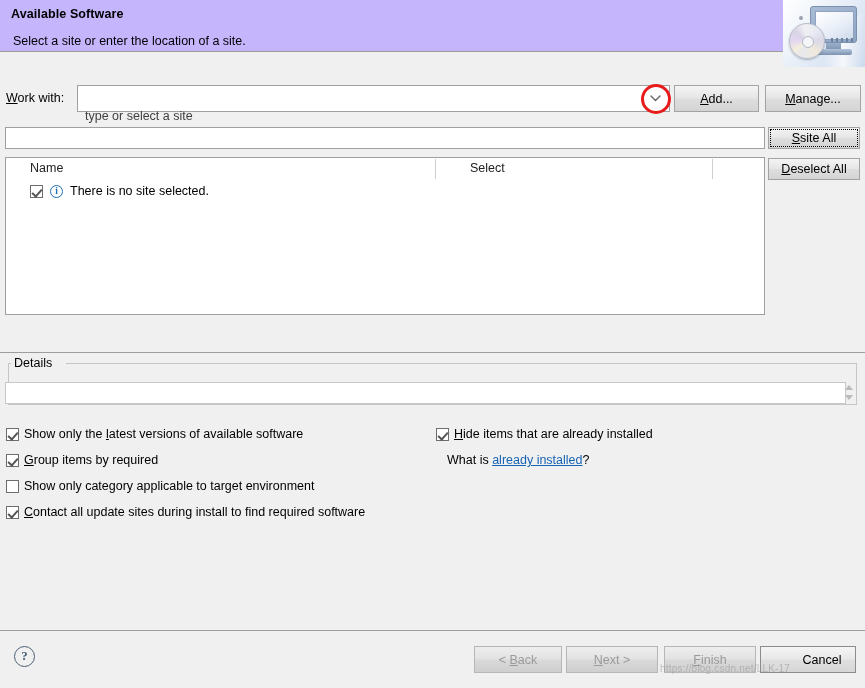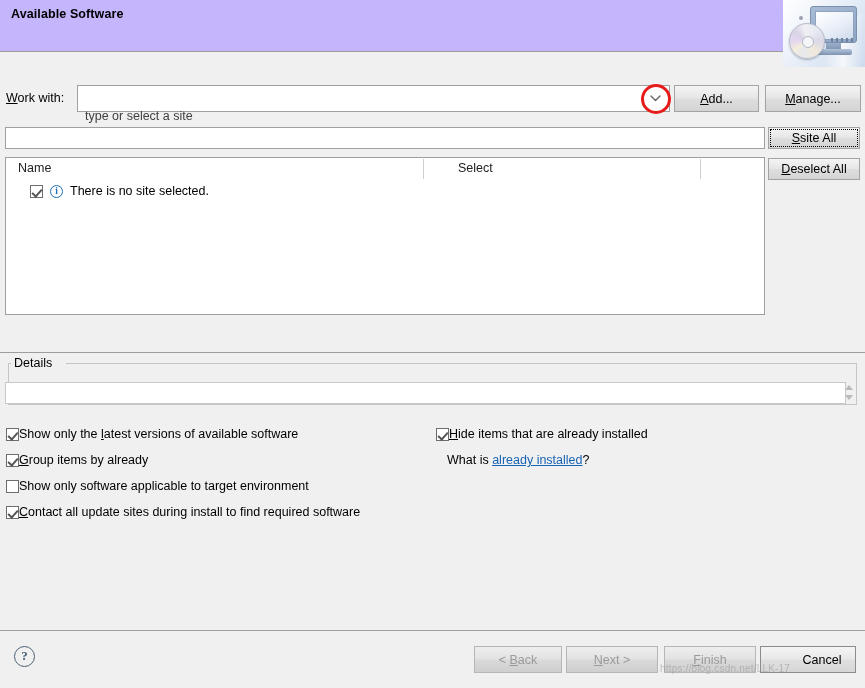--- a/index.html
+++ b/index.html
@@ -207,21 +207,21 @@
   .tree {
     position: absolute;
     left: 5px; top: 157px;
     width: 760px; height: 158px;
     background: #fff;
     border: 1px solid #a0a0a0;
     box-sizing: border-box;
   }
   .tree-head {
     position: absolute;
-    left: 4px; top: 0;
+    left: 16px; top: 0;
     width: 100%; height: 22px;
     box-sizing: border-box;
   }
   .th {
     position: absolute;
     top: 3px;
     font-size: 12.5px;
     color: #222;
   }
   .th-name { left: 8px; }
@@ -337,20 +337,21 @@
   .spin-up   { top: 5px;  border-bottom: 5px solid #b9b9b9; }
   .spin-down { top: 15px; border-top: 5px solid #b9b9b9; }
 
   
   .optrow {
     position: absolute;
     font-size: 12.5px;
     white-space: nowrap;
     display: flex;
     align-items: center;
+    gap: 5px;
   }
   .opt-l1 { left: 6px;   top: 427px; }
   .opt-l2 { left: 6px;   top: 453px; }
   .opt-l3 { left: 6px;   top: 479px; }
   .opt-l4 { left: 6px;   top: 505px; }
   .opt-r1 { left: 436px; top: 427px; }
 
   .whatis {
     position: absolute;
     left: 447px; top: 453px;
@@ -411,20 +412,21 @@
     pointer-events: none;
     z-index: 9;
     font-family: Liberation Sans, sans-serif;
   }
 </style>
 </head>
 <body>
 
 <div class="header">
   <div class="header-title">Available Software</div>
+  <div class="header-sub">Select a site or enter the location of a site.</div>
 
   <div class="header-img">
     <div class="hi-diag"></div>
     <div class="mon-body">
         <div class="mon-screen"></div>
       </div>
     <div class="mon-vents"></div>
     <div class="mon-neck"></div>
     <div class="mon-base"></div>
     <div class="cd"></div>
@@ -487,26 +489,26 @@
   <span class="spin-arrow spin-down"></span>
 </div>
 
 <div class="optrow opt-l1">
   <span class="cb checked"></span>
   <span><span>Show only the </span><span class="mn">l</span><span>atest versions of available software</span></span>
 </div>
 
 <div class="optrow opt-l2">
   <span class="cb checked"></span>
-  <span><span></span><span class="mn">G</span><span>roup items by already</span></span>
+  <span><span></span><span class="mn">G</span><span>roup items by required</span></span>
 </div>
 
 <div class="optrow opt-l3">
   <span class="cb"></span>
-  <span><span></span><span>S</span><span>how only software applicable to target environment</span></span>
+  <span><span></span><span>S</span><span>how only category applicable to target environment</span></span>
 </div>
 
 <div class="optrow opt-l4">
   <span class="cb checked"></span>
   <span><span></span><span class="mn">C</span><span>ontact all update sites during install to find required software</span></span>
 </div>
 
 <div class="optrow opt-r1">
   <span class="cb checked"></span>
   <span><span></span><span class="mn">H</span><span>ide items that are already installed</span></span>

